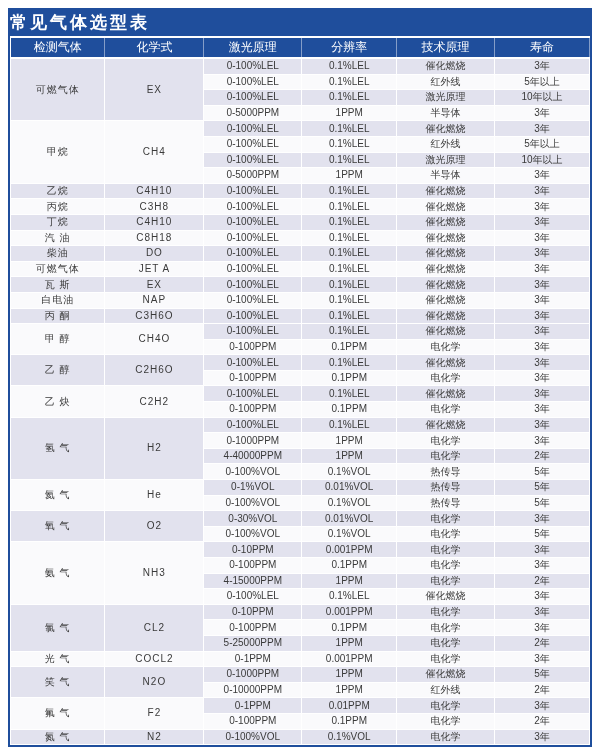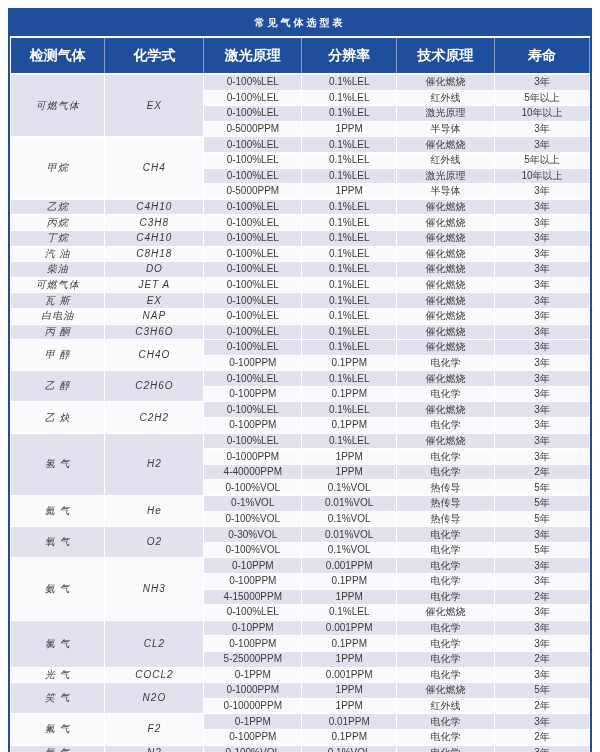--- a/index.html
+++ b/index.html
@@ -4,40 +4,40 @@
 <style>
   html,body { margin:0; padding:0; background:#ffffff; }
   .page {
     width:600px; height:752px; box-sizing:border-box;
     padding:8px; background:#ffffff;
     font-family:"Liberation Sans","DejaVu Sans",sans-serif;
   }
   .gas-table { border:2px solid var(--blue,#1f4e9c); }
   .title-bar {
     background:var(--blue,#1f4e9c); color:#ffffff;
-    height:26px; line-height:26px; text-align:center;
-    font-size:10px; font-weight:bold; letter-spacing:3px;
+    height:26px; line-height:26px; text-align:left;
+    font-size:17px; font-weight:bold; letter-spacing:3px;
     border-bottom:2px solid #ffffff;
   }
   table { width:100%; border-collapse:collapse; table-layout:fixed; }
   th {
     background:var(--blue,#1f4e9c); color:#ffffff;
-    font-size:14px; font-weight:bold; height:19px;
+    font-size:12px; font-weight:normal; height:19px;
     border-left:1px solid rgba(255,255,255,.45);
     border-right:1px solid rgba(255,255,255,.45);
     border-bottom:2px solid #ffffff;
-    padding:8px;
+    padding:0;
   }
   td {
     font-size:10px; color:#3a3a3a; text-align:center;
     height:14.6px; line-height:1; padding:0;
     border:1px solid #ffffff;
     white-space:nowrap; overflow:hidden;
   }
-  td.merged { letter-spacing:1px;font-style:italic; }
+  td.merged { letter-spacing:1px; }
   .c-a { background:var(--lav,#e2e2ee); }
   .c-b { background:var(--white2,#fafafc); }
 </style>
 </head>
 <body>
 
 <div class="page">
   <div class="gas-table">
     <div class="title-bar">常见气体选型表</div>
     <table>

